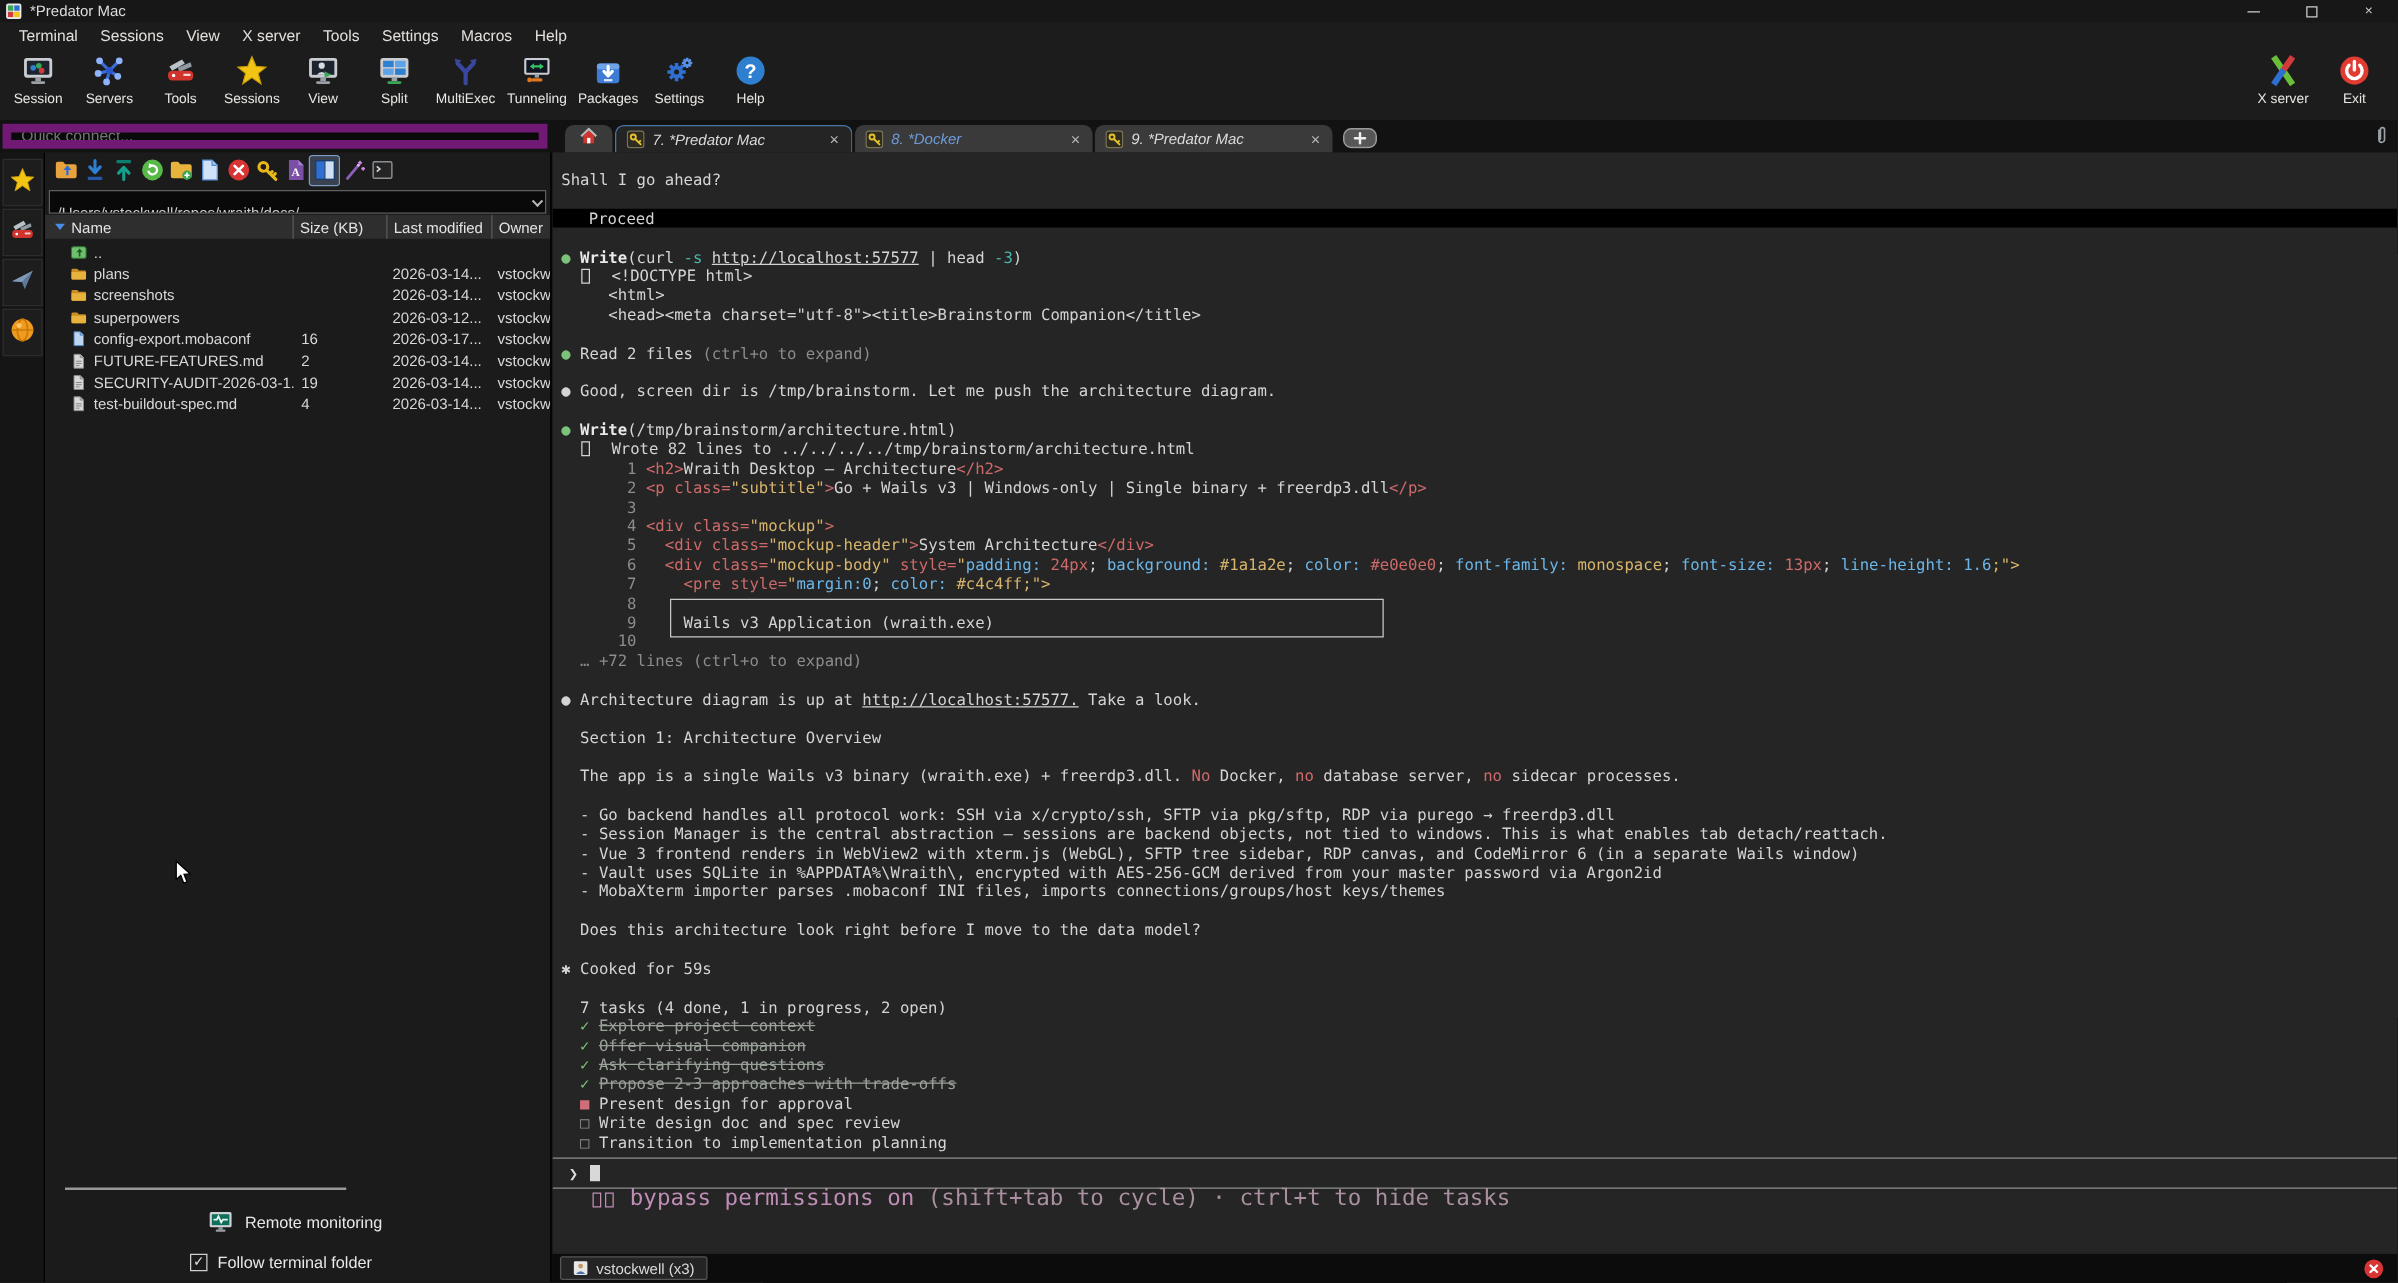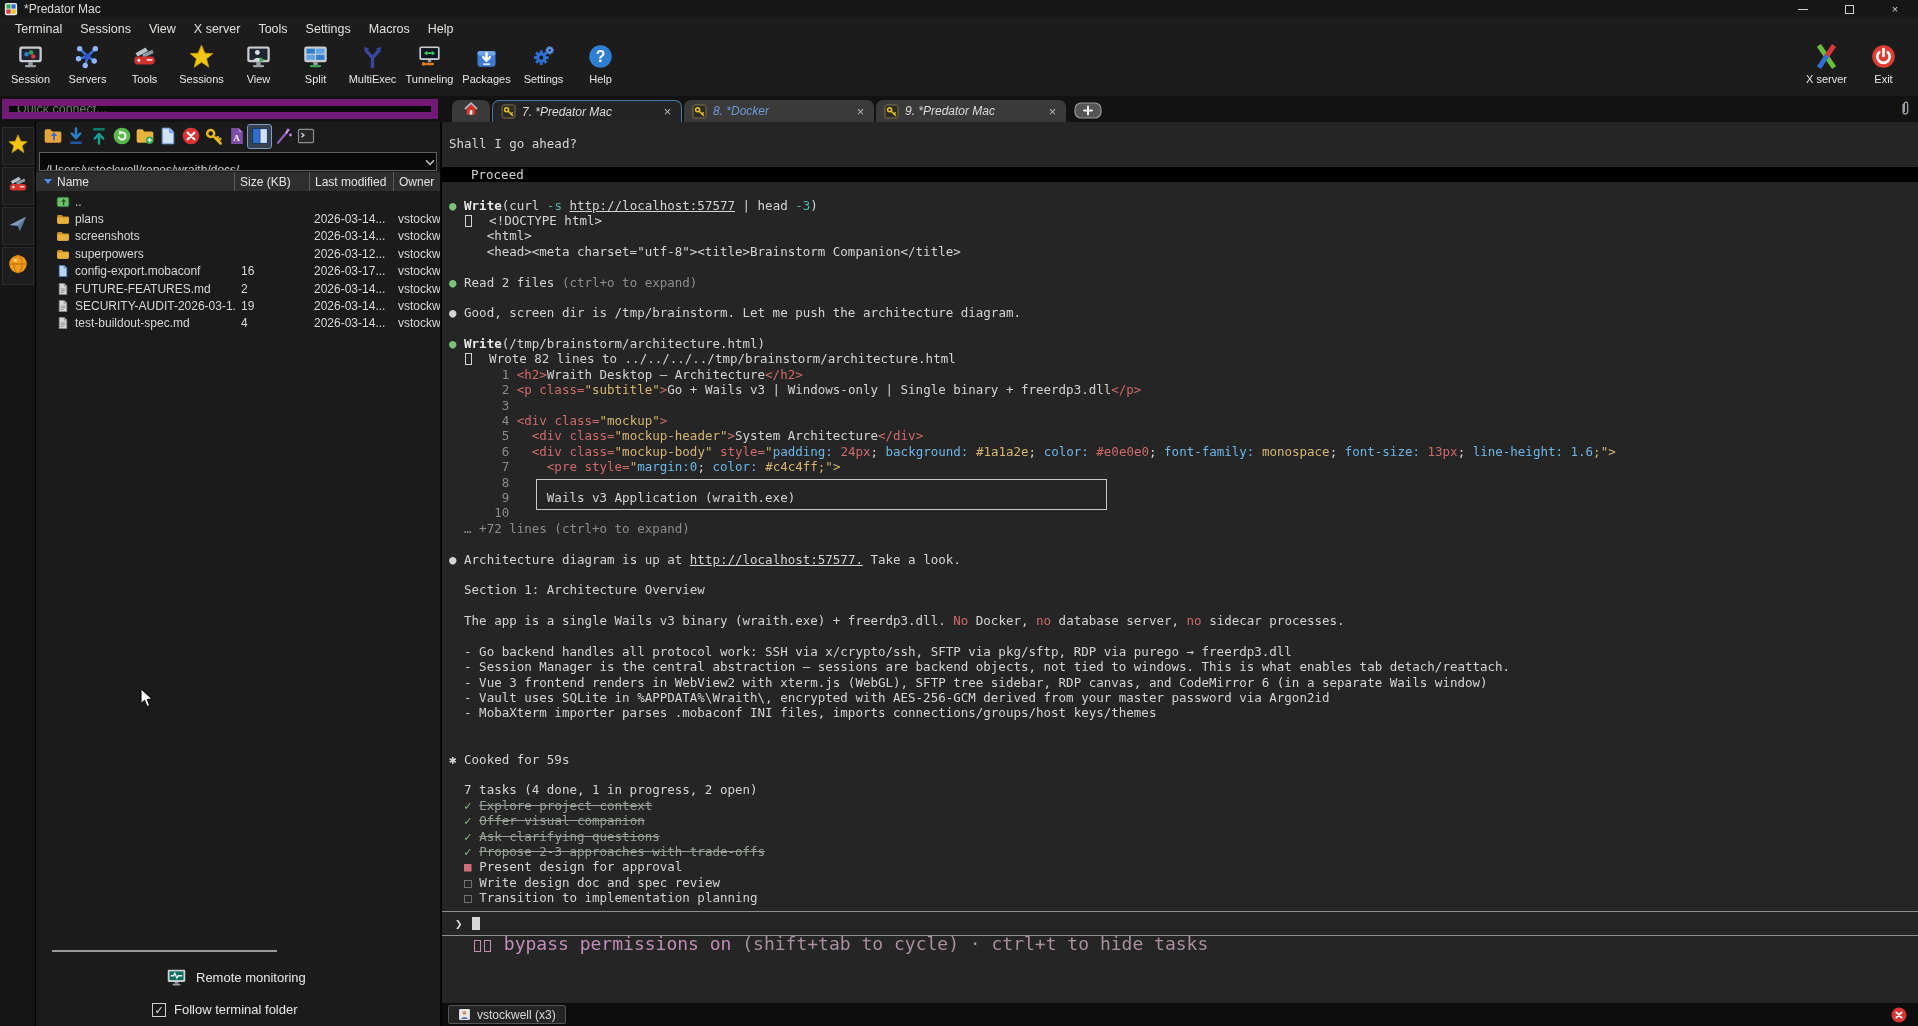--- a/index.html
+++ b/index.html
@@ -673,20 +673,21 @@
             <div class="term-line"><span class="d">  Section 1: Architecture Overview</span></div>
             <div class="term-line">&nbsp;</div>
             <div class="term-line"><span class="d">  The app is a single Wails v3 binary (wraith.exe) + freerdp3.dll. </span><span class="r">No</span><span class="d"> Docker, </span><span class="r">no</span><span class="d"> database server, </span><span class="r">no</span><span class="d"> sidecar processes.</span></div>
             <div class="term-line">&nbsp;</div>
             <div class="term-line"><span class="d">  - Go backend handles all protocol work: SSH via x/crypto/ssh, SFTP via pkg/sftp, RDP via purego → freerdp3.dll</span></div>
             <div class="term-line"><span class="d">  - Session Manager is the central abstraction — sessions are backend objects, not tied to windows. This is what enables tab detach/reattach.</span></div>
             <div class="term-line"><span class="d">  - Vue 3 frontend renders in WebView2 with xterm.js (WebGL), SFTP tree sidebar, RDP canvas, and CodeMirror 6 (in a separate Wails window)</span></div>
             <div class="term-line"><span class="d">  - Vault uses SQLite in %APPDATA%\Wraith\, encrypted with AES-256-GCM derived from your master password via Argon2id</span></div>
             <div class="term-line"><span class="d">  - MobaXterm importer parses .mobaconf INI files, imports connections/groups/host keys/themes</span></div>
             <div class="term-line">&nbsp;</div>
+            <div class="term-line"><span class="d">  Does this architecture look right before I move to the data model?</span></div>
             <div class="term-line">&nbsp;</div>
             <div class="term-line"><span class="d">✱ Cooked for 59s</span></div>
             <div class="term-line">&nbsp;</div>
             <div class="term-line"><span class="d">  7 tasks (4 done, 1 in progress, 2 open)</span></div>
             <div class="term-line"><span class="d">  </span><span class="g">✓ </span><span class="strike">Explore project context</span></div>
             <div class="term-line"><span class="d">  </span><span class="g">✓ </span><span class="strike">Offer visual companion</span></div>
             <div class="term-line"><span class="d">  </span><span class="g">✓ </span><span class="strike">Ask clarifying questions</span></div>
             <div class="term-line"><span class="d">  </span><span class="g">✓ </span><span class="strike">Propose 2-3 approaches with trade-offs</span></div>
             <div class="term-line"><span class="d">  </span><span class="prog">■ </span><span class="d">Present design for approval</span></div>
             <div class="term-line"><span class="d">  </span><span class="dim">□ </span><span class="d">Write design doc and spec review</span></div>

